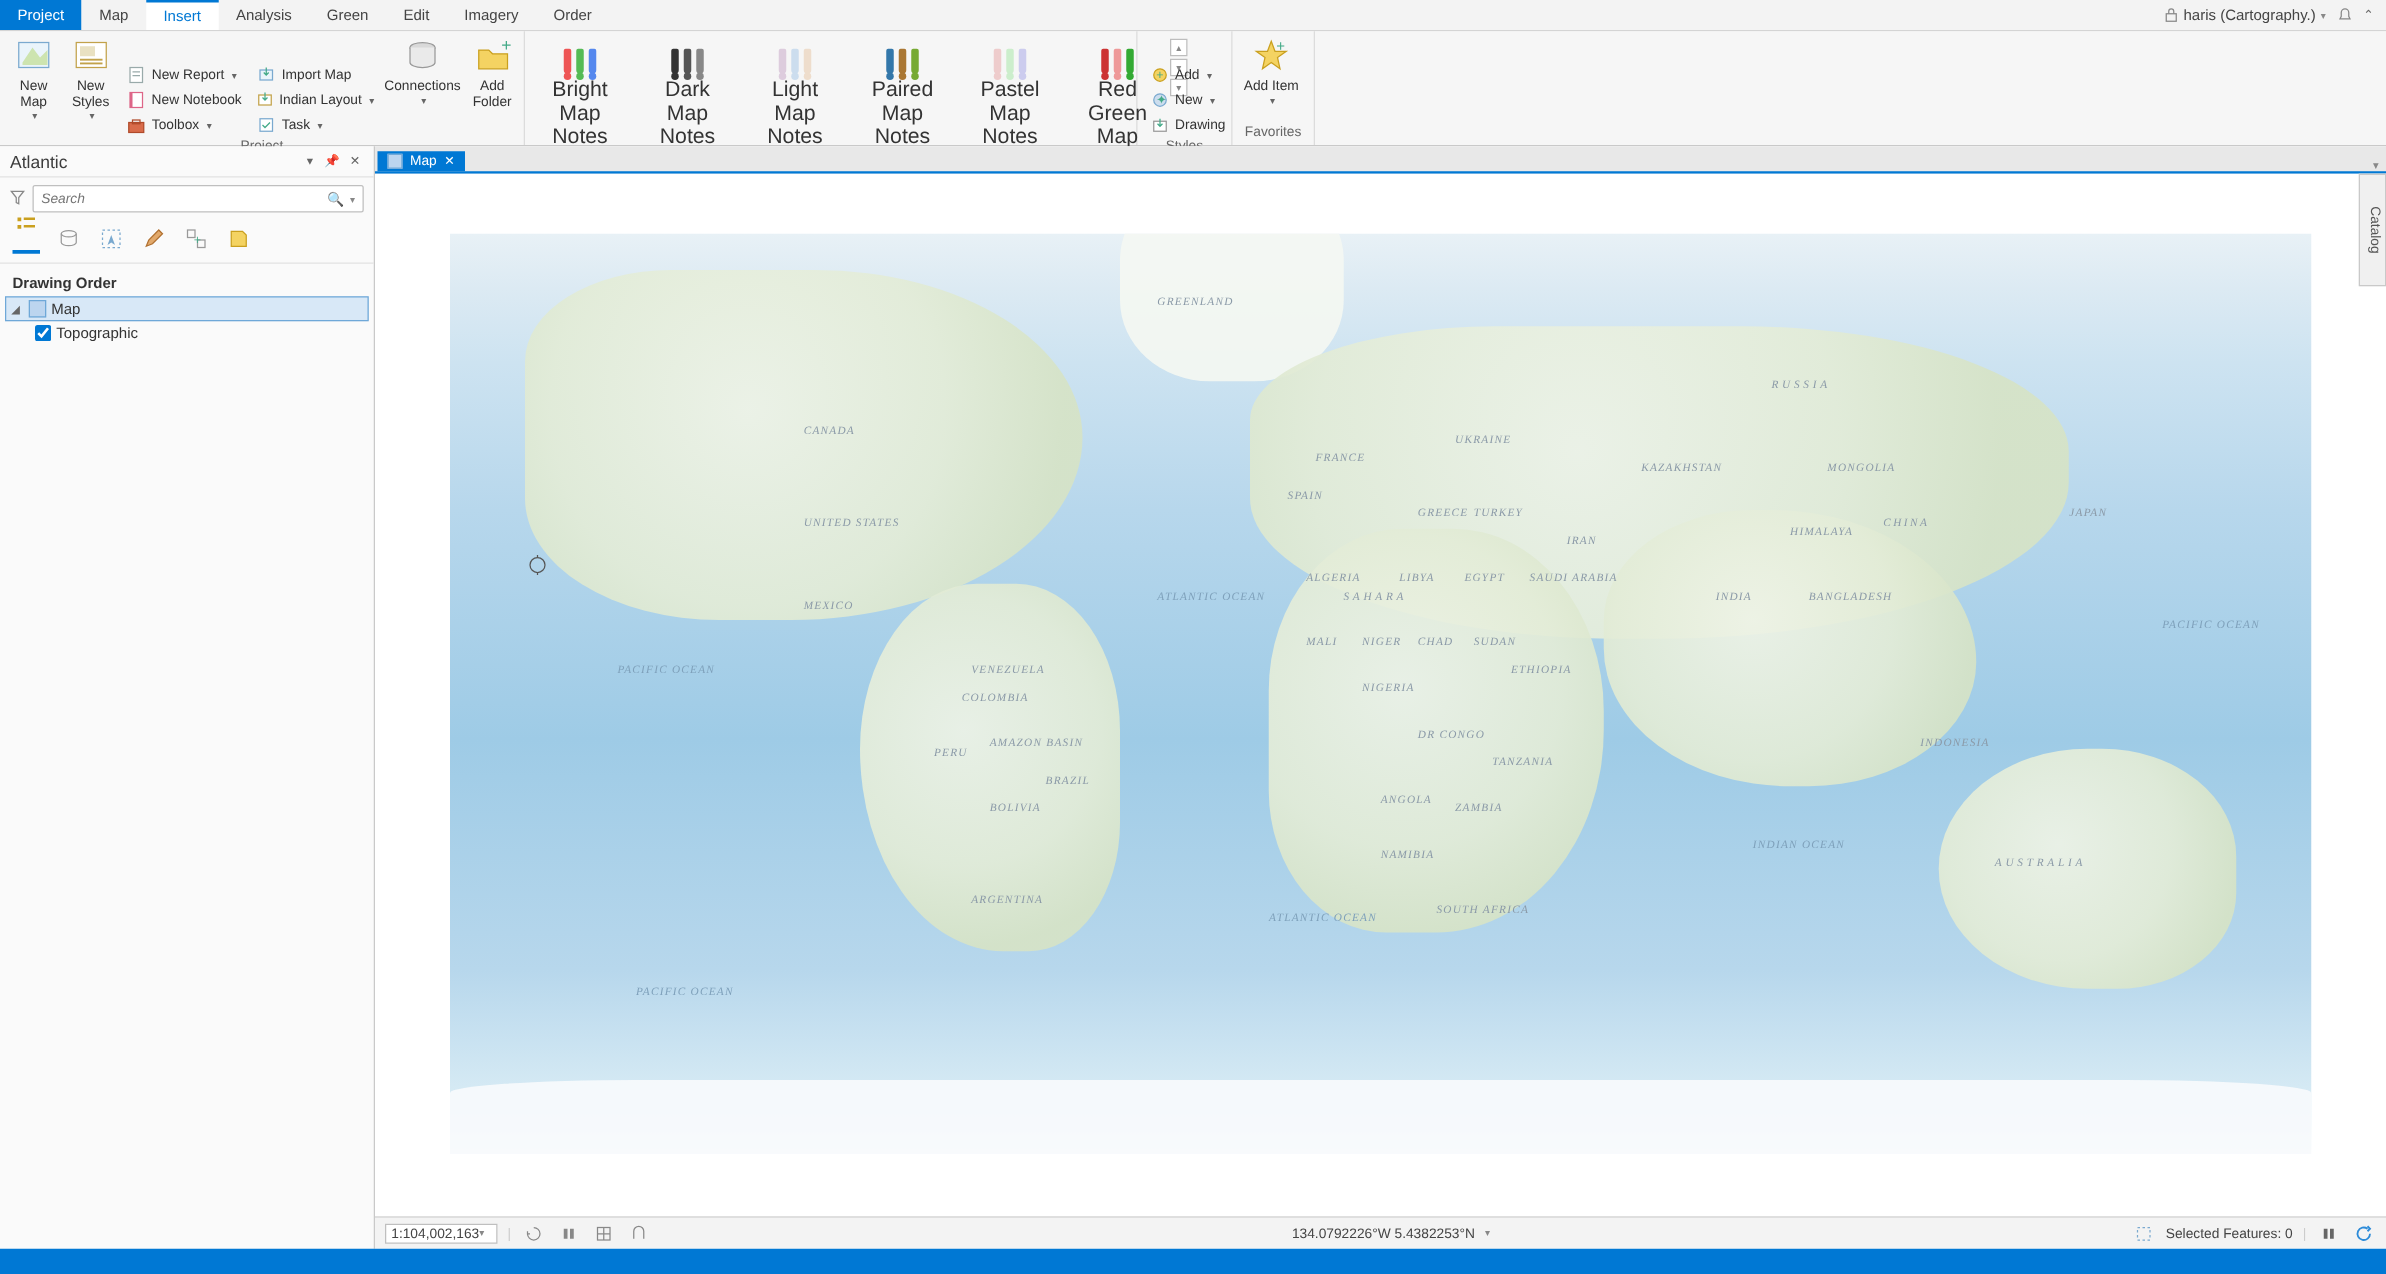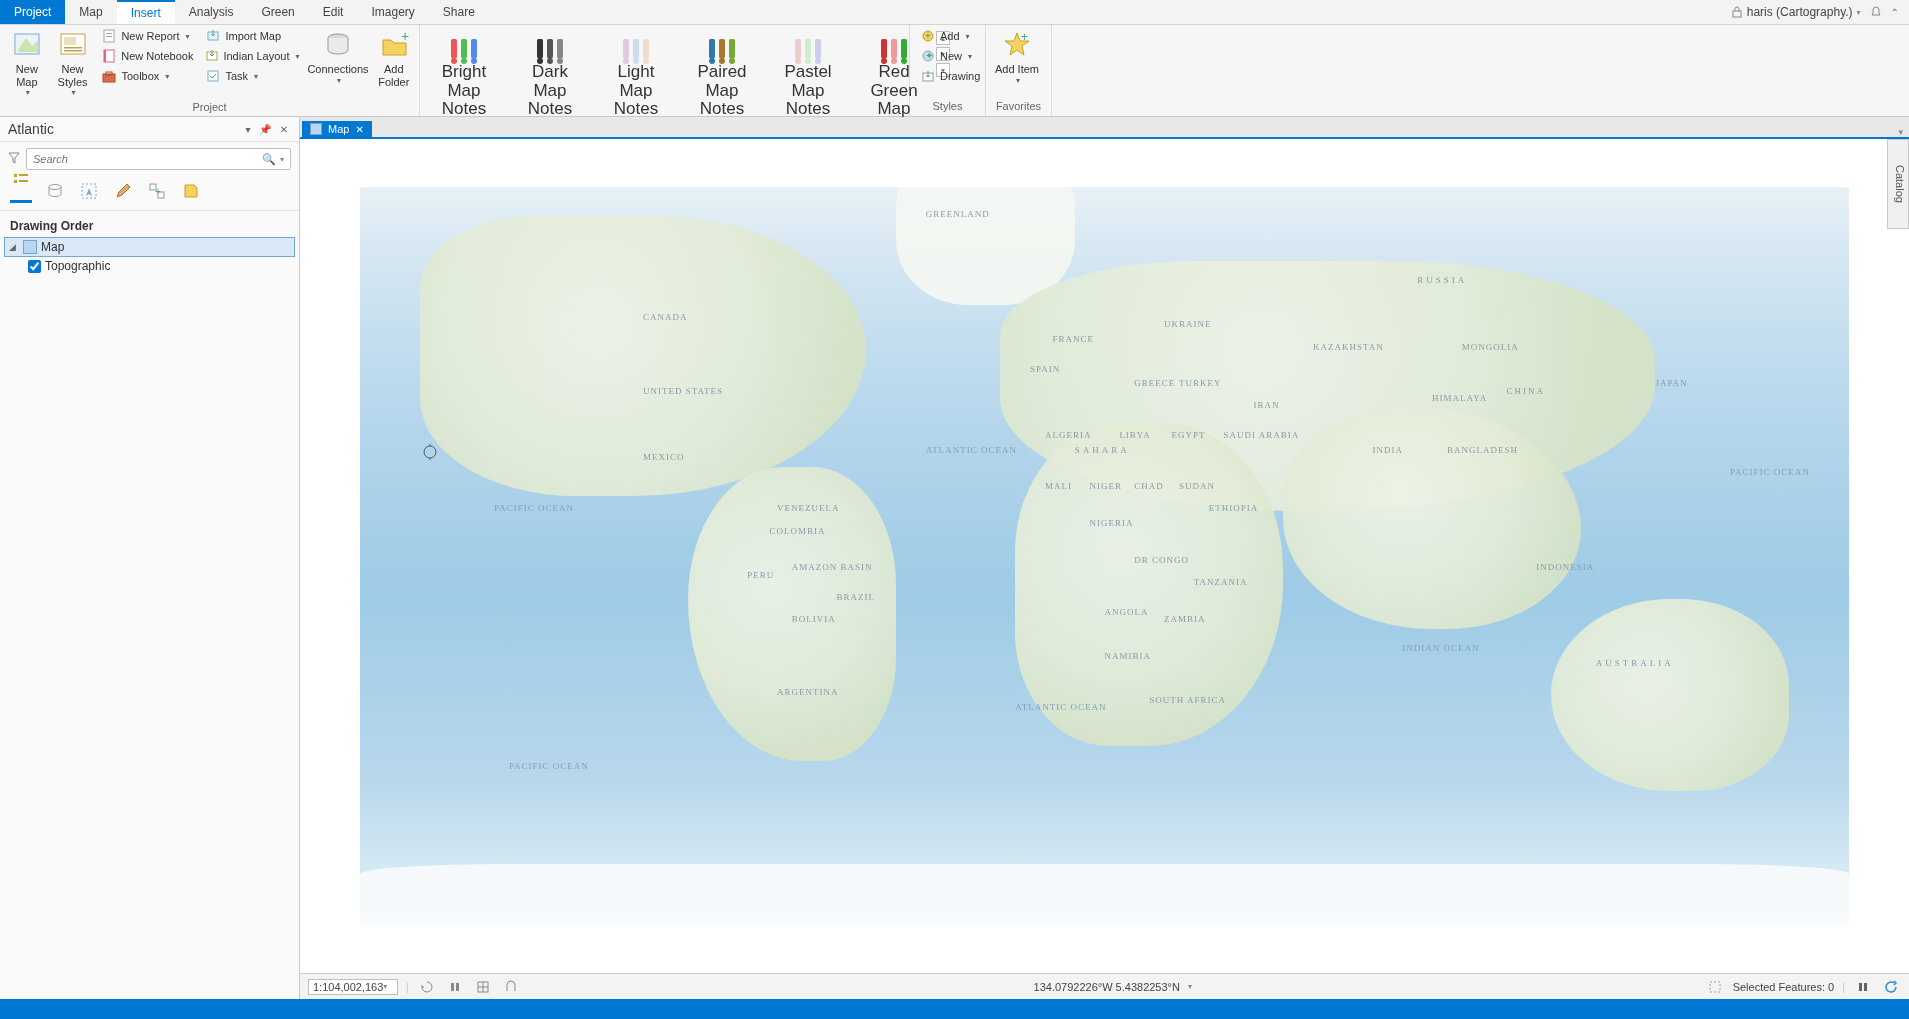--- a/index.html
+++ b/index.html
@@ -16,21 +16,21 @@
 .userarea .bell, .userarea .chev { cursor:pointer; color:#666; }
 
 
 .ribbon { height:92px; background:#f6f6f6; border-bottom:1px solid #c9c9c9; display:flex; }
 .group { display:flex; flex-direction:column; border-right:1px solid #dcdcdc; padding:2px 6px; }
 .group-body { flex:1; display:flex; align-items:flex-start; gap:4px; }
 .group-label { text-align:center; font-size:11px; color:#666; padding:2px 0 2px; }
 .bigbtn { display:flex; flex-direction:column; align-items:center; justify-content:flex-start; width:50px; padding:2px 2px; cursor:pointer; text-align:center; line-height:1.15; }
 .bigbtn .ico { width:32px; height:32px; margin-bottom:2px; display:flex; align-items:center; justify-content:center; }
 .bigbtn span { font-size:11px; }
-.smallbtns { display:flex; flex-direction:column; gap:2px; }
+.smallbtns { display:flex; flex-direction:column; gap:2px;margin-top:24px; }
 .smallbtn { display:flex; align-items:center; gap:4px; padding:1px 4px; cursor:pointer; font-size:11px; white-space:nowrap; }
 .smallbtn .sico { width:16px; height:16px; display:flex; align-items:center; justify-content:center; }
 .dd::after { content:"▾"; font-size:8px; margin-left:2px; color:#666; }
 
 .tmpl-gallery { display:flex; align-items:flex-start; gap:22px; padding:4px 6px 0; }
 .tmpl-item { display:flex; flex-direction:column; align-items:center; width:64px; cursor:pointer; text-align:center; line-height:1.1; }
 .tmpl-item .swatch { width:40px; height:28px; display:flex; align-items:flex-end; justify-content:center; gap:4px; margin-bottom:4px; }
 .pin { width:6px; height:20px; border-radius:3px 3px 6px 6px; position:relative; }
 .pin::after { content:""; position:absolute; bottom:-5px; left:0; width:6px; height:6px; border-radius:50%; background:inherit; }
 .tmpl-item span { font-size:17px; }
@@ -63,21 +63,21 @@
 
 
 .mapwrap { flex:1; display:flex; flex-direction:column; background:#fff; }
 .viewtabs { height:22px; background:#e8e8e8; display:flex; align-items:flex-end; border-bottom:2px solid #0078d4; padding-left:2px;}
 .viewtab { display:flex; align-items:center; gap:6px; background:#0078d4; color:#fff; padding:2px 8px; font-size:11px; }
 .viewtab .x { cursor:pointer; font-size:10px; }
 .viewtab .tabico { width:12px; height:12px; background:#bcd5ef; border:1px solid #6fa8d8;}
 .canvas { flex:1; background:#fff; position:relative; padding:48px 60px 50px 60px; }
 .map-canvas { width:100%; height:100%; background:linear-gradient(180deg,#e8f1f6 0%, #dceaf3 6%, #cde3f1 14%, #b7d7ec 30%, #9ecbe6 55%, #b7d7ec 80%, #dceef6 96%, #f7fafc 100%); position:relative; overflow:hidden; }
 .land { position:absolute; background:radial-gradient(circle at 40% 40%, #eef3e6, #e3ecd7 50%, #d6e3c6 80%); border-radius:40% 50% 45% 55%; opacity:.92; }
-.label { position:absolute; font-size:9px; color:#8b9aa8; letter-spacing:1px; text-transform:uppercase; white-space:nowrap; font-family:Georgia,serif; }
+.label { position:absolute; font-size:9px; color:#8b9aa8; letter-spacing:1px; text-transform:uppercase; white-space:nowrap; font-family:Georgia,serif; font-style:italic;margin-top:27px;}
 .label.ocean { color:#7fa1bb; }
 .cursor { position:absolute; width:16px; height:16px; pointer-events:none; }
 
 
 .mapstatus { height:26px; border-top:1px solid #c9c9c9; background:#f3f3f3; display:flex; align-items:center; font-size:11px; color:#444; padding:0 8px; gap:8px;}
 .scalebox { border:1px solid #bfbfbf; background:#fff; padding:1px 4px; width:90px; display:flex; align-items:center;}
 .scalebox span{flex:1;}
 .sbtn { width:20px; height:20px; border:1px solid transparent; display:flex; align-items:center; justify-content:center; cursor:pointer; color:#666;}
 .mapstatus .spacer{flex:1;}
 .catalog-collapsed { position:absolute; right:0; top:139px; width:22px; height:90px; background:#f0f0f0; border:1px solid #c9c9c9; writing-mode:vertical-rl; text-align:center; font-size:11px; padding:6px 2px; cursor:pointer; color:#555;}
@@ -92,21 +92,21 @@
 <body>
 
 <div class="menubar">
   <div class="tab file">Project</div>
   <div class="tab">Map</div>
   <div class="tab active">Insert</div>
   <div class="tab">Analysis</div>
   <div class="tab">Green</div>
   <div class="tab">Edit</div>
   <div class="tab">Imagery</div>
-  <div class="tab">Share</div>
+  <div class="tab">Order</div>
   <div class="spacer"></div>
   <div class="userarea">
     <div class="signout">
       <svg width="12" height="12">
           <rect x="2" y="5" width="8" height="6" fill="none" stroke="#888"></rect>
           <path d="M4 5 V3 a2 2 0 0 1 4 0 V5" fill="none" stroke="#888"></path>
         </svg>
       <span>haris (Cartography.)</span>
       <span style="font-size:8px;color:#888">▾</span>
     </div>

